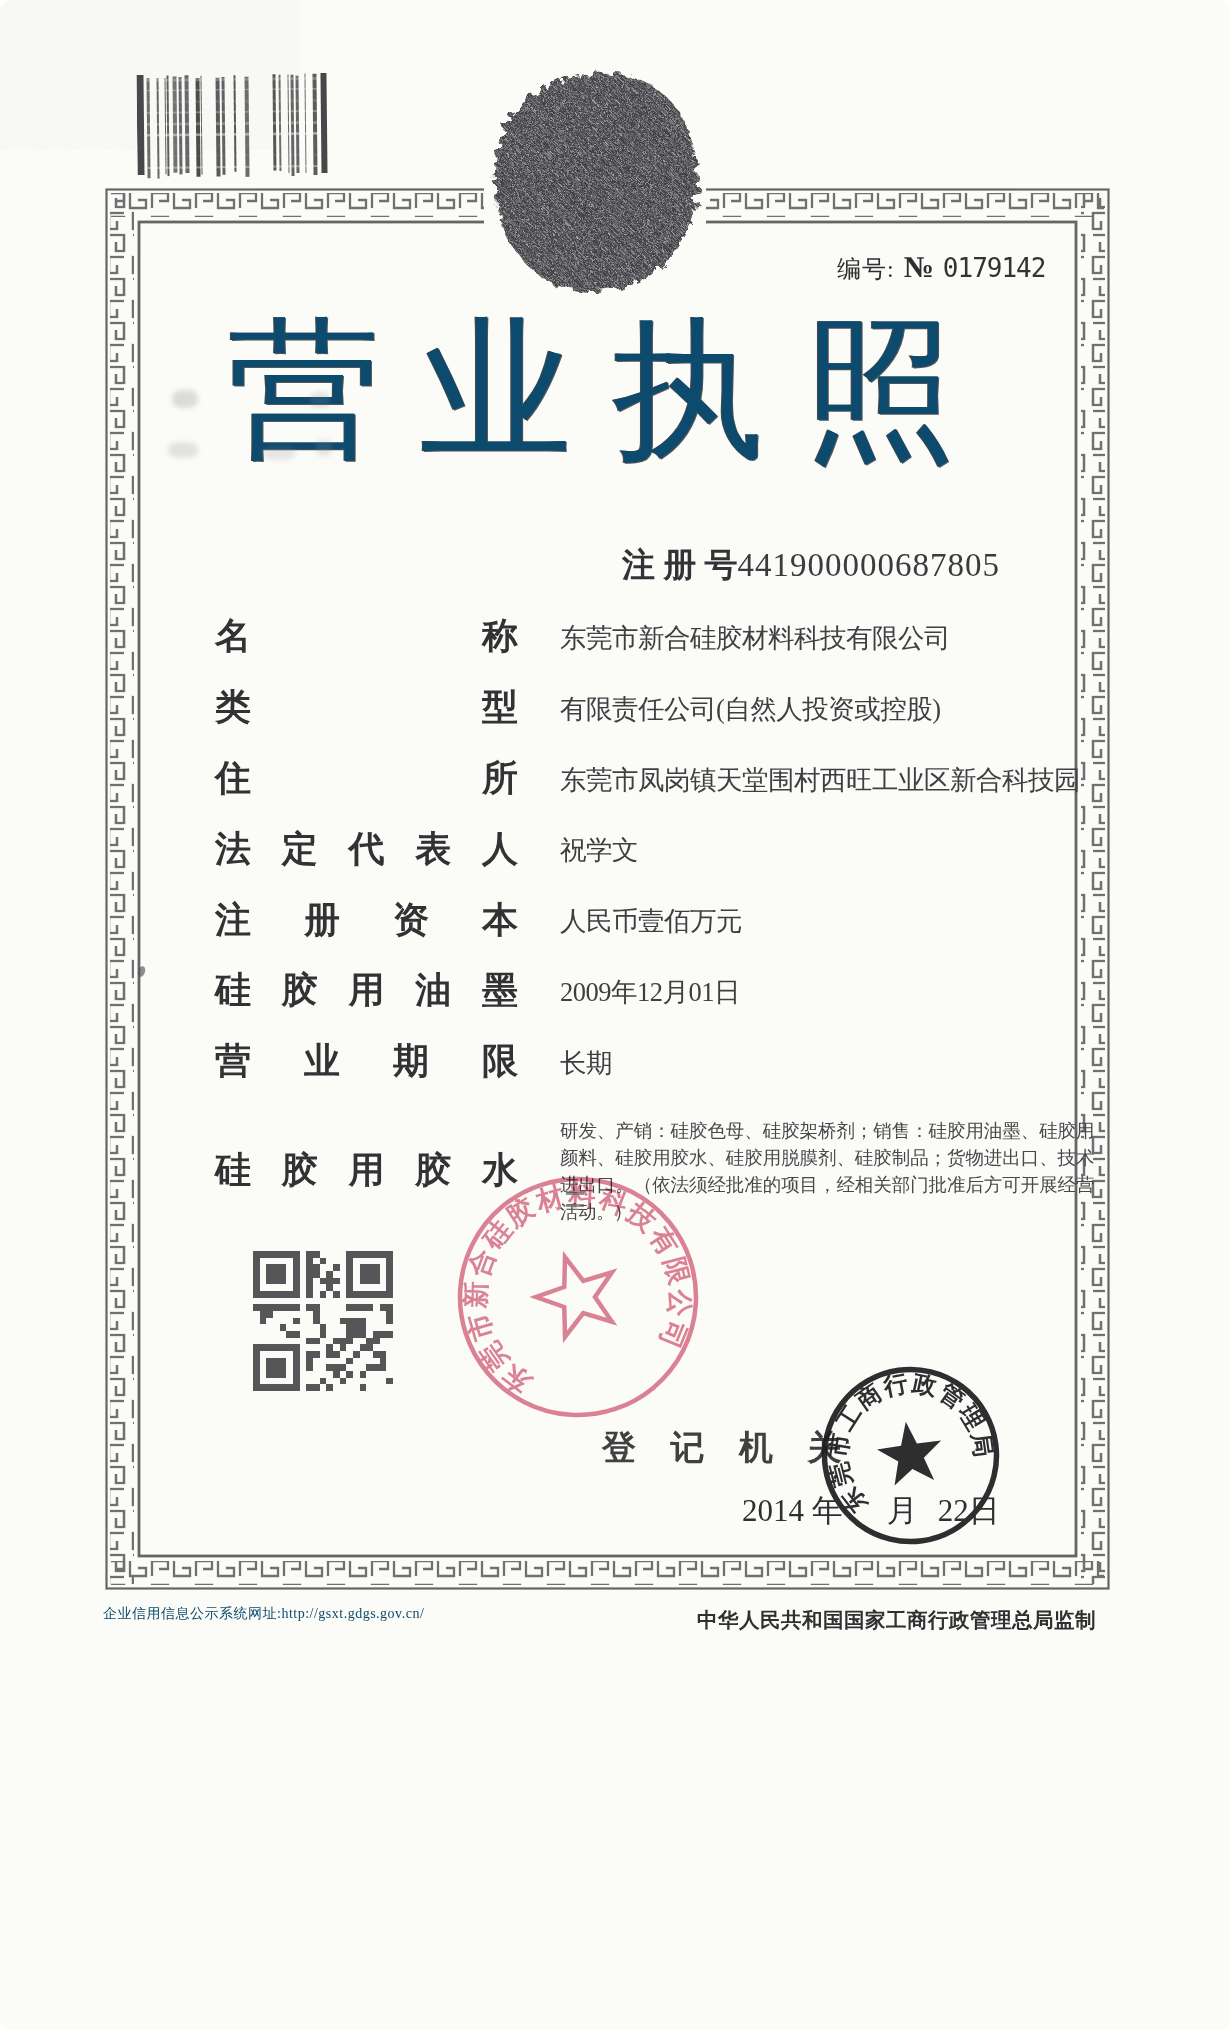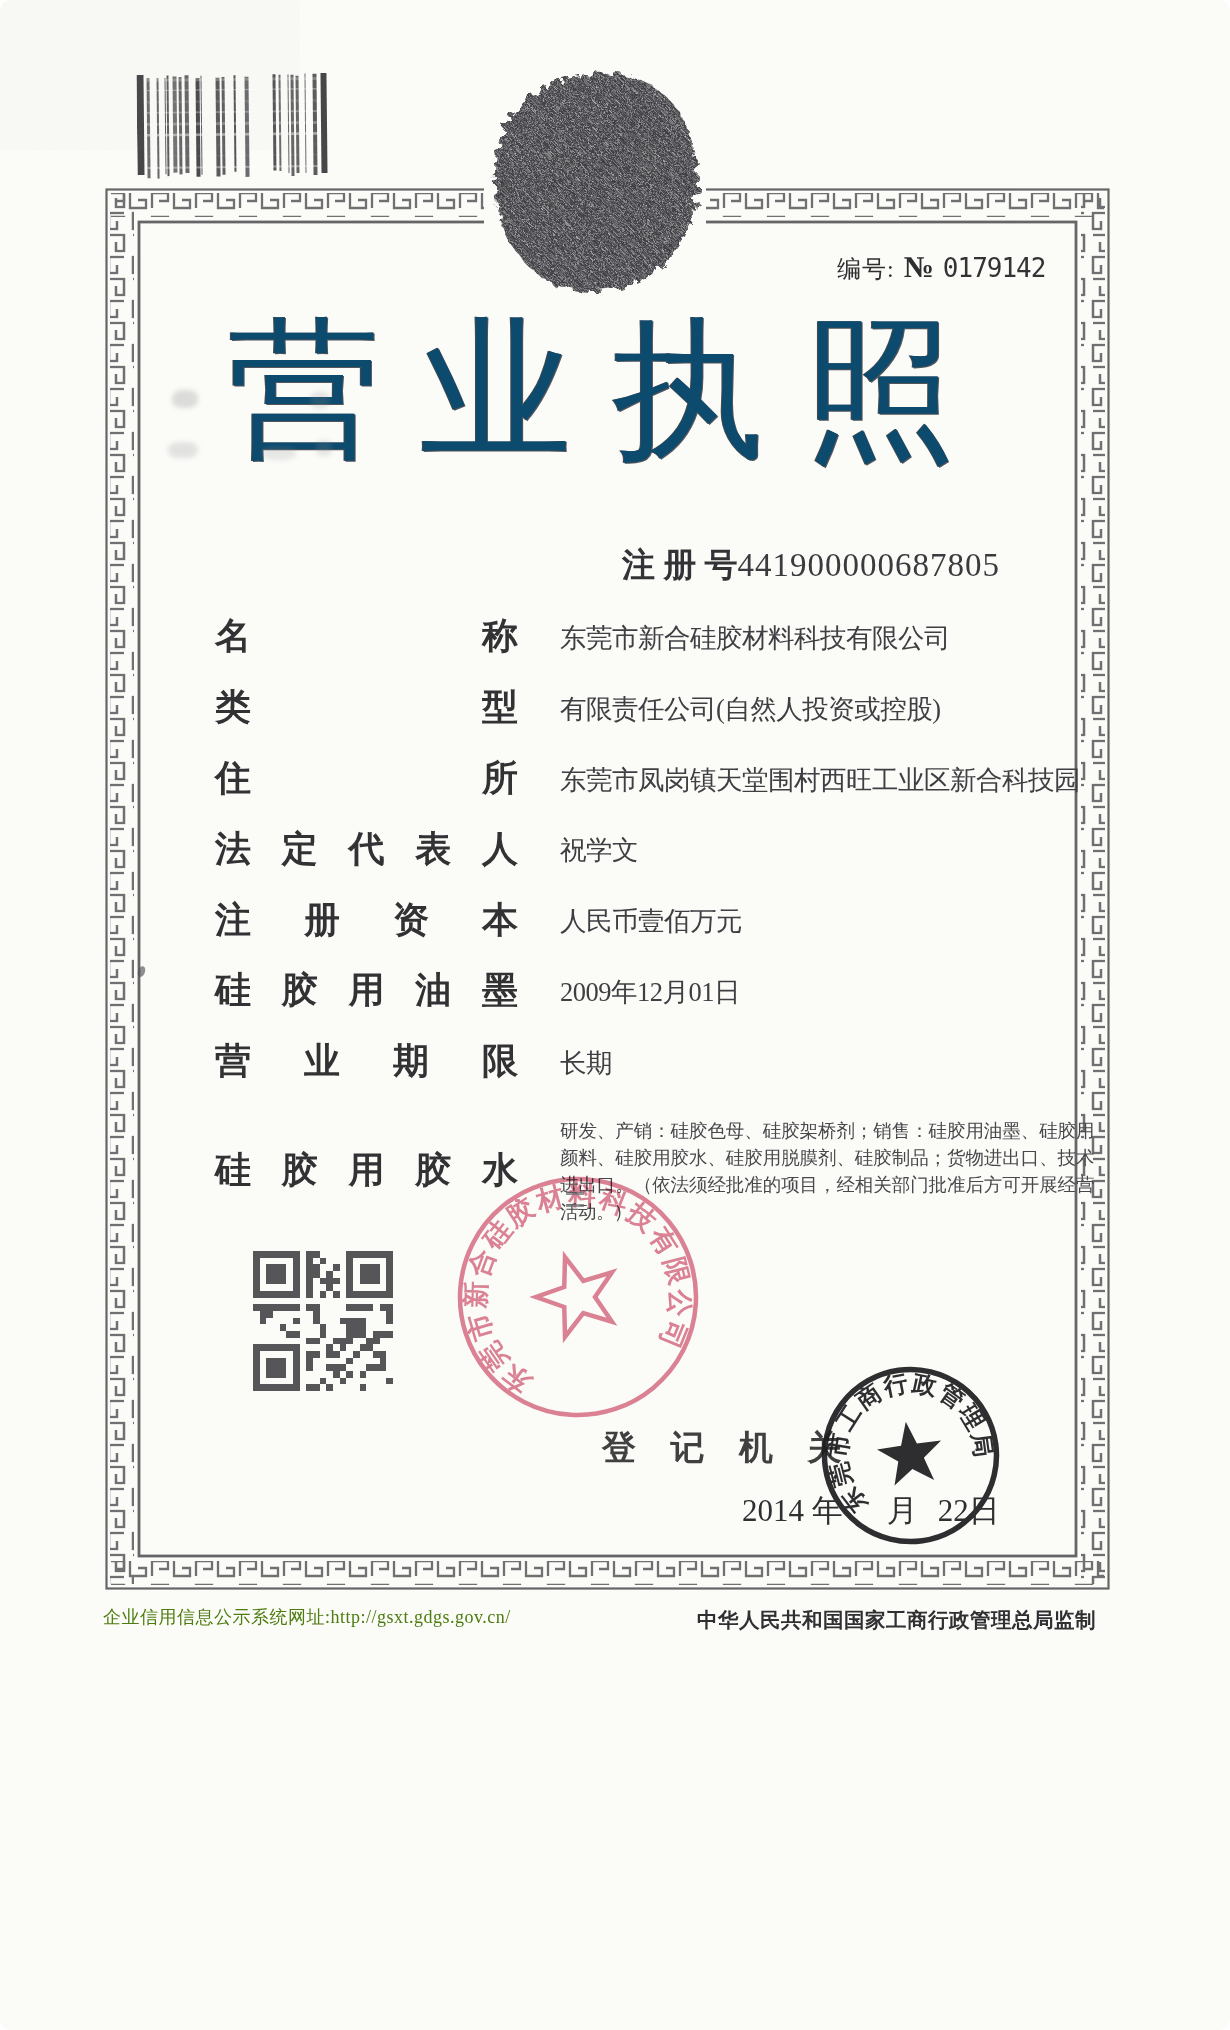--- a/index.html
+++ b/index.html
@@ -56,21 +56,21 @@
   
   .seal-red{position:absolute;left:448px;top:1167px;width:260px;height:260px;opacity:.78;mix-blend-mode:multiply;}
   .seal-black{position:absolute;left:818px;top:1363px;width:185px;height:185px;opacity:.92;}
 
   
   .registrar{position:absolute;left:602px;top:1425px;font-size:34px;font-weight:600;letter-spacing:13px;color:#404040;}
   .date-line{position:absolute;left:742px;top:1490px;display:flex;align-items:baseline;font-size:31px;color:#2f2f32;}
   .date-line .dm{margin-left:44px;} .date-line .dd{margin-left:20px;}
 
   
-  .footer-left{position:absolute;left:103px;top:1605px;font-size:18px;color:#4d7c0f;letter-spacing:.5px;}
+  .footer-left{position:absolute;left:103px;top:1605px;font-size:14px;color:#0c4a6e;letter-spacing:.5px;}
   .footer-right{position:absolute;left:697px;top:1606px;font-size:20.5px;font-weight:600;color:#303033;letter-spacing:.5px;}
 
   
   .smudge{position:absolute;filter:blur(2.5px);opacity:.28;background:#8a8a90;border-radius:40%;}
   .s1{left:172px;top:390px;width:26px;height:18px;}
   .s2{left:310px;top:392px;width:20px;height:16px;opacity:.2;}
   .s3{left:168px;top:442px;width:30px;height:16px;opacity:.22;}
   .s4{left:262px;top:446px;width:34px;height:14px;opacity:.18;}
   .s5{left:316px;top:440px;width:16px;height:16px;opacity:.2;}
   .speck{position:absolute;left:138px;top:966px;width:7px;height:11px;background:#55555a;

